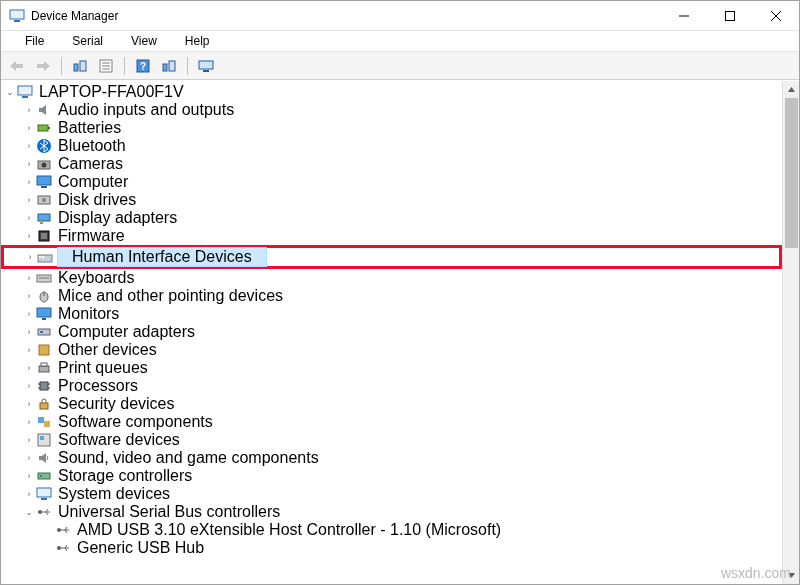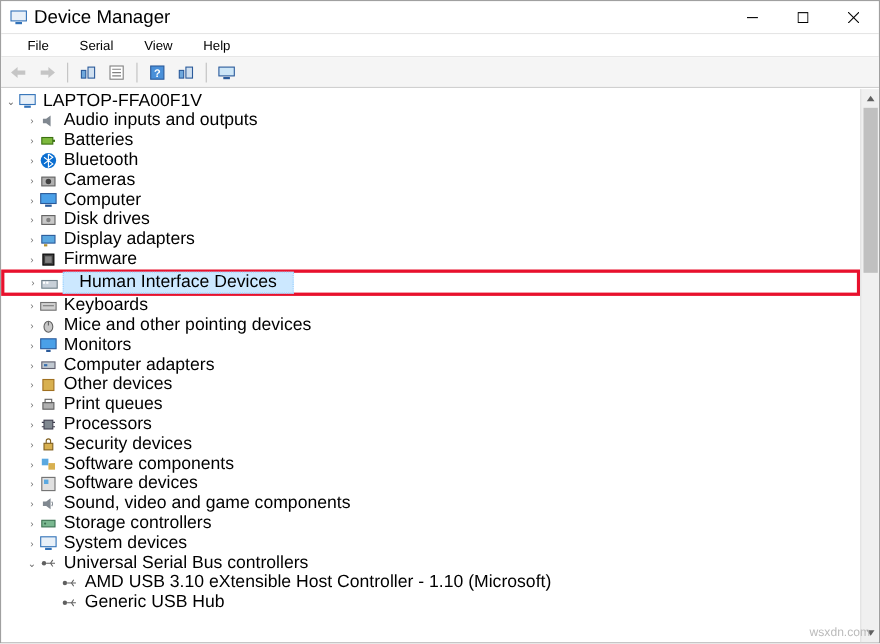--- a/index.html
+++ b/index.html
@@ -1,41 +1,41 @@
 <!DOCTYPE html>
 <html><head>
 <meta charset="utf-8">
 <style>
   * { margin: 0; padding: 0; box-sizing: border-box; }
   body { font-family: "Segoe UI", Tahoma, sans-serif; font-size: 12px; background: #fff; color: #000; }
   .window { width: 800px; height: 585px; border: 1px solid #a0a0a0; background: #fff; display: flex; flex-direction: column; position: relative; }
   .titlebar { height: 30px; display: flex; align-items: center; border-bottom: 1px solid #e5e5e5; }
   .titlebar-icon { width: 16px; height: 16px; margin: 0 6px 0 8px; }
-  .titlebar-title { flex: 1; font-size: 17px; }
+  .titlebar-title { flex: 1; font-size: 12px; }
   .winbtns { display: flex; }
   .winbtn { width: 46px; height: 30px; display: flex; align-items: center; justify-content: center; cursor: pointer; }
   .menubar { height: 21px; display: flex; align-items: center; padding: 0 4px; border-bottom: 1px solid #e5e5e5; }
   .menu-item { padding: 2px 8px; cursor: pointer; font-size: 12px; margin-left: 12px; }
   .toolbar { height: 28px; display: flex; align-items: center; padding: 2px 4px; border-bottom: 1px solid #d0d0d0; gap: 2px; background: #f5f5f5; }
   .toolbtn { width: 24px; height: 22px; display: flex; align-items: center; justify-content: center; border: 1px solid transparent; cursor: pointer; }
   .toolbtn.disabled { opacity: 0.4; cursor: default; }
   .separator { width: 1px; height: 18px; background: #c0c0c0; margin: 0 4px; }
   .content-wrap { flex: 1; display: flex; overflow: hidden; border-top: 1px solid #fff; }
   .tree { flex: 1; padding: 2px 0 2px 2px; overflow: hidden; }
   .scrollbar-vert { width: 17px; background: #f0f0f0; border-left: 1px solid #e0e0e0; position: relative; }
   .scroll-up, .scroll-down { height: 17px; display: flex; align-items: center; justify-content: center; cursor: pointer; }
   .scroll-thumb { position: absolute; top: 17px; left: 2px; width: 13px; height: 150px; background: #c0c0c0; border-radius: 0; }
   .node { display: flex; align-items: center; height: 18px; white-space: nowrap; cursor: pointer; }
   .indent { display: inline-block; width: 19px; }
   .chev { width: 14px; height: 14px; display: inline-flex; align-items: center; justify-content: center; color: #6a6a6a; font-size: 9px; cursor: pointer; }
   .dev-icon { width: 16px; height: 16px; margin-right: 4px; display: inline-flex; align-items: center; justify-content: center; }
   .label { font-size: 16px; padding: 0 2px; }
   .node.selected .label { background: #cce8ff; border: 1px dotted #99d1ff; padding: 0 14px; }
   .highlight-box { border: 3px solid #e8112d; padding: 0; margin-left: -2px; }
-  .watermark { position: absolute; bottom: 3px; right: 8px; font-size: 11px; color: #bbb; pointer-events: none; }
+  .watermark { position: absolute; bottom: 3px; right: 8px; font-size: 14px; color: #bbb; pointer-events: none; }
 </style>
 </head>
 <body>
 
 <div class="window">
 
   <div class="titlebar">
     <span class="titlebar-icon">
       <svg viewBox="0 0 16 16" width="16" height="16">
           <rect x="1" y="2" width="14" height="9" fill="#e8f0f8" stroke="#3272b8"></rect>

